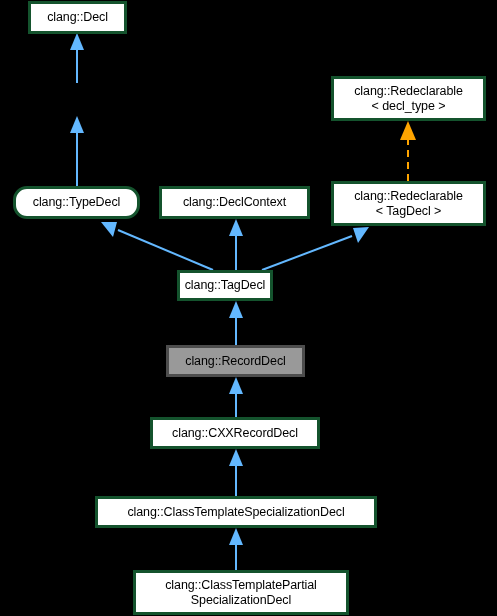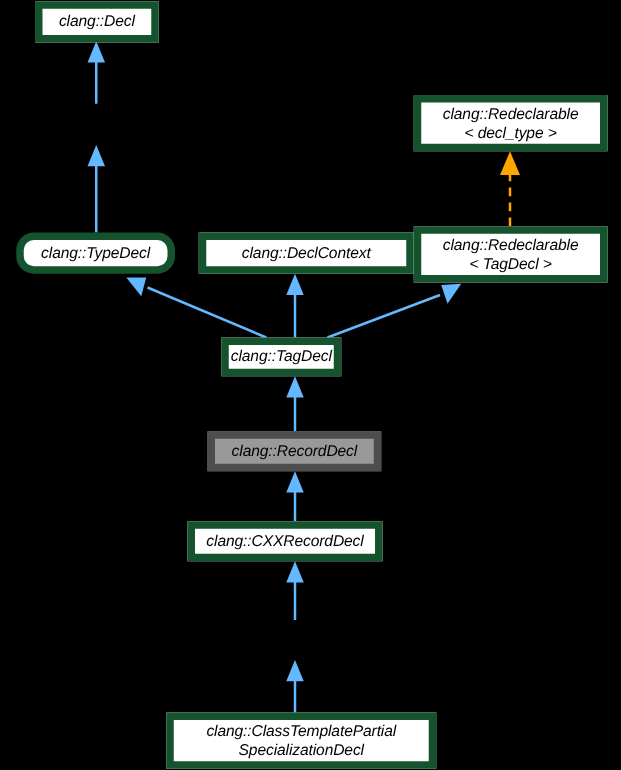--- a/index.html
+++ b/index.html
@@ -19,34 +19,33 @@
     position: absolute;
     left: 0;
     top: 0;
     width: 497px;
     height: 616px;
     pointer-events: none;
   }
   .node {
     position: absolute;
     box-sizing: border-box;
-    border: 6px solid #14532d;
+    border: 3px solid #14532d;
     background: #ffffff;
     color: #000000;
     font-size: 12.5px;
     line-height: 15px;
     text-align: center;
     display: flex;
     align-items: center;
     justify-content: center;
     white-space: pre-line;
     letter-spacing: -0.1px;
     z-index: 2;
     padding: 0 4px;
-    font-style: italic;
   }
   .node.highlight {
     background: #999999;
     border-color: #4d4d4d;
     text-align: center;
   }
 </style>
 </head>
 <body>
 
@@ -102,22 +101,23 @@
     <g>
       <line x1="236" y1="570" x2="236" y2="543" stroke="#63b8ff" stroke-width="2"></line>
       <polygon points="236,528 229,545 243,545" fill="#63b8ff"></polygon>
     </g>
   </svg>
 
   <div class="node" style="left: 28px; top: 1px; width: 99px; height: 33px;">clang::Decl</div>
   <div class="node" style="left: 331px; top: 76px; width: 155px; height: 45px;">clang::Redeclarable
 &lt; decl_type &gt;</div>
   <div class="node" style="left: 13px; top: 186px; width: 127px; height: 33px; border-radius: 14px;">clang::TypeDecl</div>
-  <div class="node" style="left: 159px; top: 186px; width: 172px; height: 33px;">clang::DeclContext</div>
+  <div class="node" style="left: 159px; top: 186px; width: 151px; height: 33px;">clang::DeclContext</div>
   <div class="node" style="left: 331px; top: 181px; width: 155px; height: 45px;">clang::Redeclarable
 &lt; TagDecl &gt;</div>
   <div class="node" style="left: 177px; top: 270px; width: 96px; height: 31px;">clang::TagDecl</div>
   <div class="node highlight" style="left: 166px; top: 345px; width: 139px; height: 32px;">clang::RecordDecl</div>
-  <div class="node" style="left: 150px; top: 417px; width: 156px; height: 32px;">clang::CXXRecordDecl</div>
+  <div class="node" style="left: 150px; top: 417px; width: 170px; height: 32px;">clang::CXXRecordDecl</div>
+  <div class="node" style="left: 95px; top: 496px; width: 282px; height: 32px;">clang::ClassTemplateSpecializationDecl</div>
   <div class="node" style="left: 133px; top: 570px; width: 216px; height: 45px;">clang::ClassTemplatePartial
 SpecializationDecl</div>
 
 </div>
 
 </body></html>

